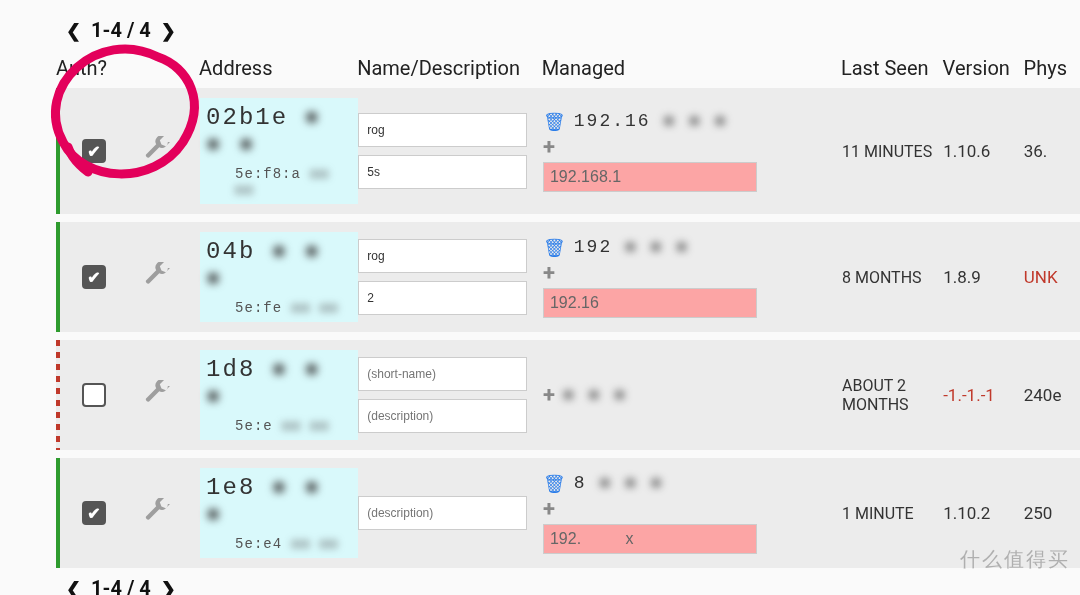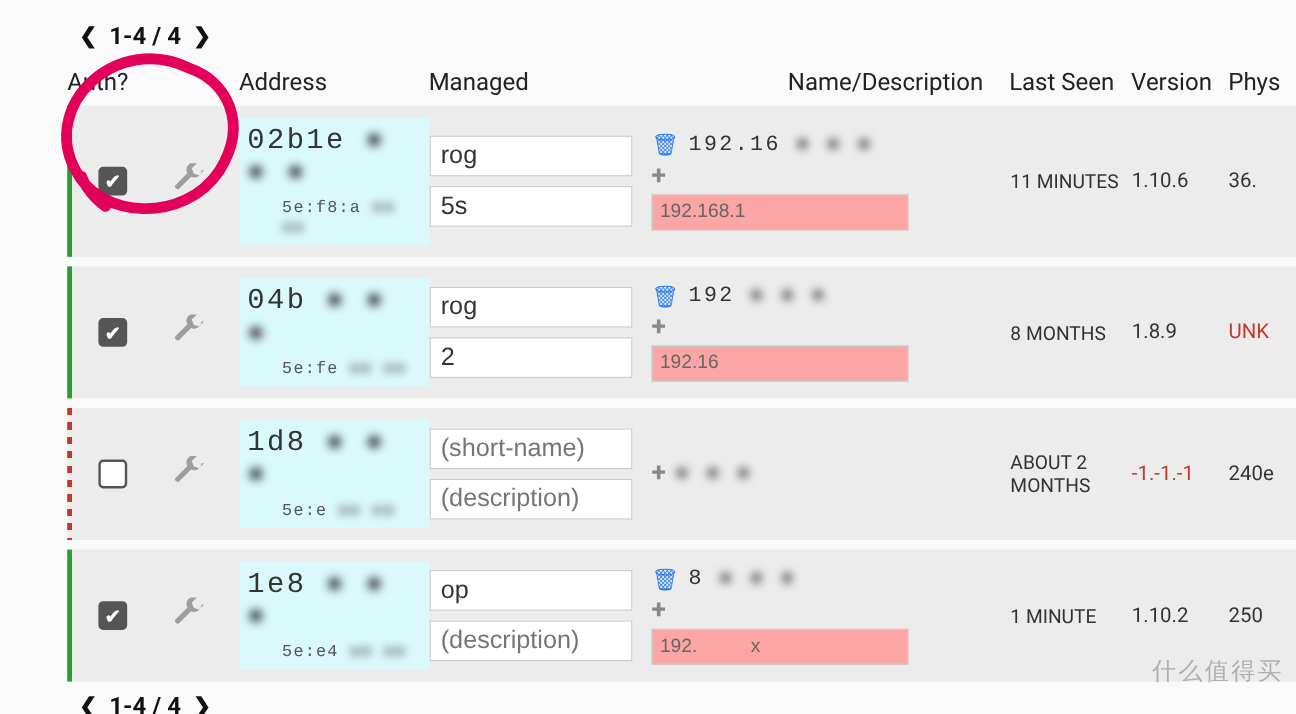--- a/index.html
+++ b/index.html
@@ -101,21 +101,21 @@
   }
   .addrMain{font-size:24px;letter-spacing:2px;color:#333;}
   .addrSub {font-size:14px;letter-spacing:1px;color:#555;margin-top:8px;margin-left:29px;}
   .namecell{gap:8px;padding-right:16px;}
   .txtinput{
     width:100%;
     height:34px;
     border:1px solid #ccc;
     background:#fff;
     padding:4px 8px;
-    font-size:21px;
+    font-size:12px;
     color:#333;
   }
   .mgdcell{gap:4px;padding-right:16px;}
   .ipline{display:flex;align-items:center;gap:8px;}
   .trash{color:#2b7de9;font-size:18px;cursor:pointer;}
   .plus{color:#888;font-size:22px;font-weight:700;cursor:pointer;line-height:1;}
   .iptext{font-family:"Courier New",monospace;font-size:18px;letter-spacing:2px;color:#333;}
   .ipinput{
     border:1px solid #ccc;background:#fca5a5;height:30px;
     padding:2px 6px;font-family:Liberation Sans, sans-serif;font-size:16px;
@@ -149,22 +149,22 @@
 
   <div class="pager">
     <span class="arrow">❮</span>
     <span><span>1-4</span> / <span>4</span></span>
     <span class="arrow">❯</span>
   </div>
 
   <div class="headers">
     <div class="hdr col-auth">Auth?</div>
     <div class="hdr col-addr">Address</div>
+    <div class="hdr col-name">Name/Description</div>
     <div class="hdr col-mgd">Managed</div>
-    <div class="hdr col-name">Name/Description</div>
     <div class="hdr col-last">Last Seen</div>
     <div class="hdr col-ver">Version</div>
     <div class="hdr col-phys">Phys</div>
   </div>
 
   <div id="rows">
       <div class="row">
         <div class="edge green"></div>
         <div class="col col-auth authcell">
           <div class="cbx checked">✔</div>
@@ -260,21 +260,20 @@
           <div class="cbx checked">✔</div>
           <span><svg class="wrench" viewBox="0 0 24 24" fill="currentColor">
               <path d="M22 5.5a5.5 5.5 0 0 1-7.9 4.95L5.4 19.1a2 2 0 1 1-2.8-2.8l8.65-8.7A5.5 5.5 0 0 1 18.5 0l-3.9 3.9 1.5 4 4 1.5L24 5.5z"></path>
             </svg></span>
         </div>
         <div class="col col-addr addrcell">
           <div class="addrMain">1e8<span class="blur"> ●  ● ●</span></div>
           <div class="addrSub">5e:e4<span class="blur"> ●● ●●</span></div>
         </div>
         <div class="col col-name namecell">
-          <input class="txtinput" value="op" style="">
           <input class="txtinput" placeholder="(description)" style="">
         </div>
         <div class="col col-mgd mgdcell">
           <div class="ipline">
             <span class="trash">🗑</span>
             <span class="iptext">8<span class="blur"> ●  ● ●</span></span>
           </div>
           <div class="ipline">
             <span class="plus">+</span>
           </div>

